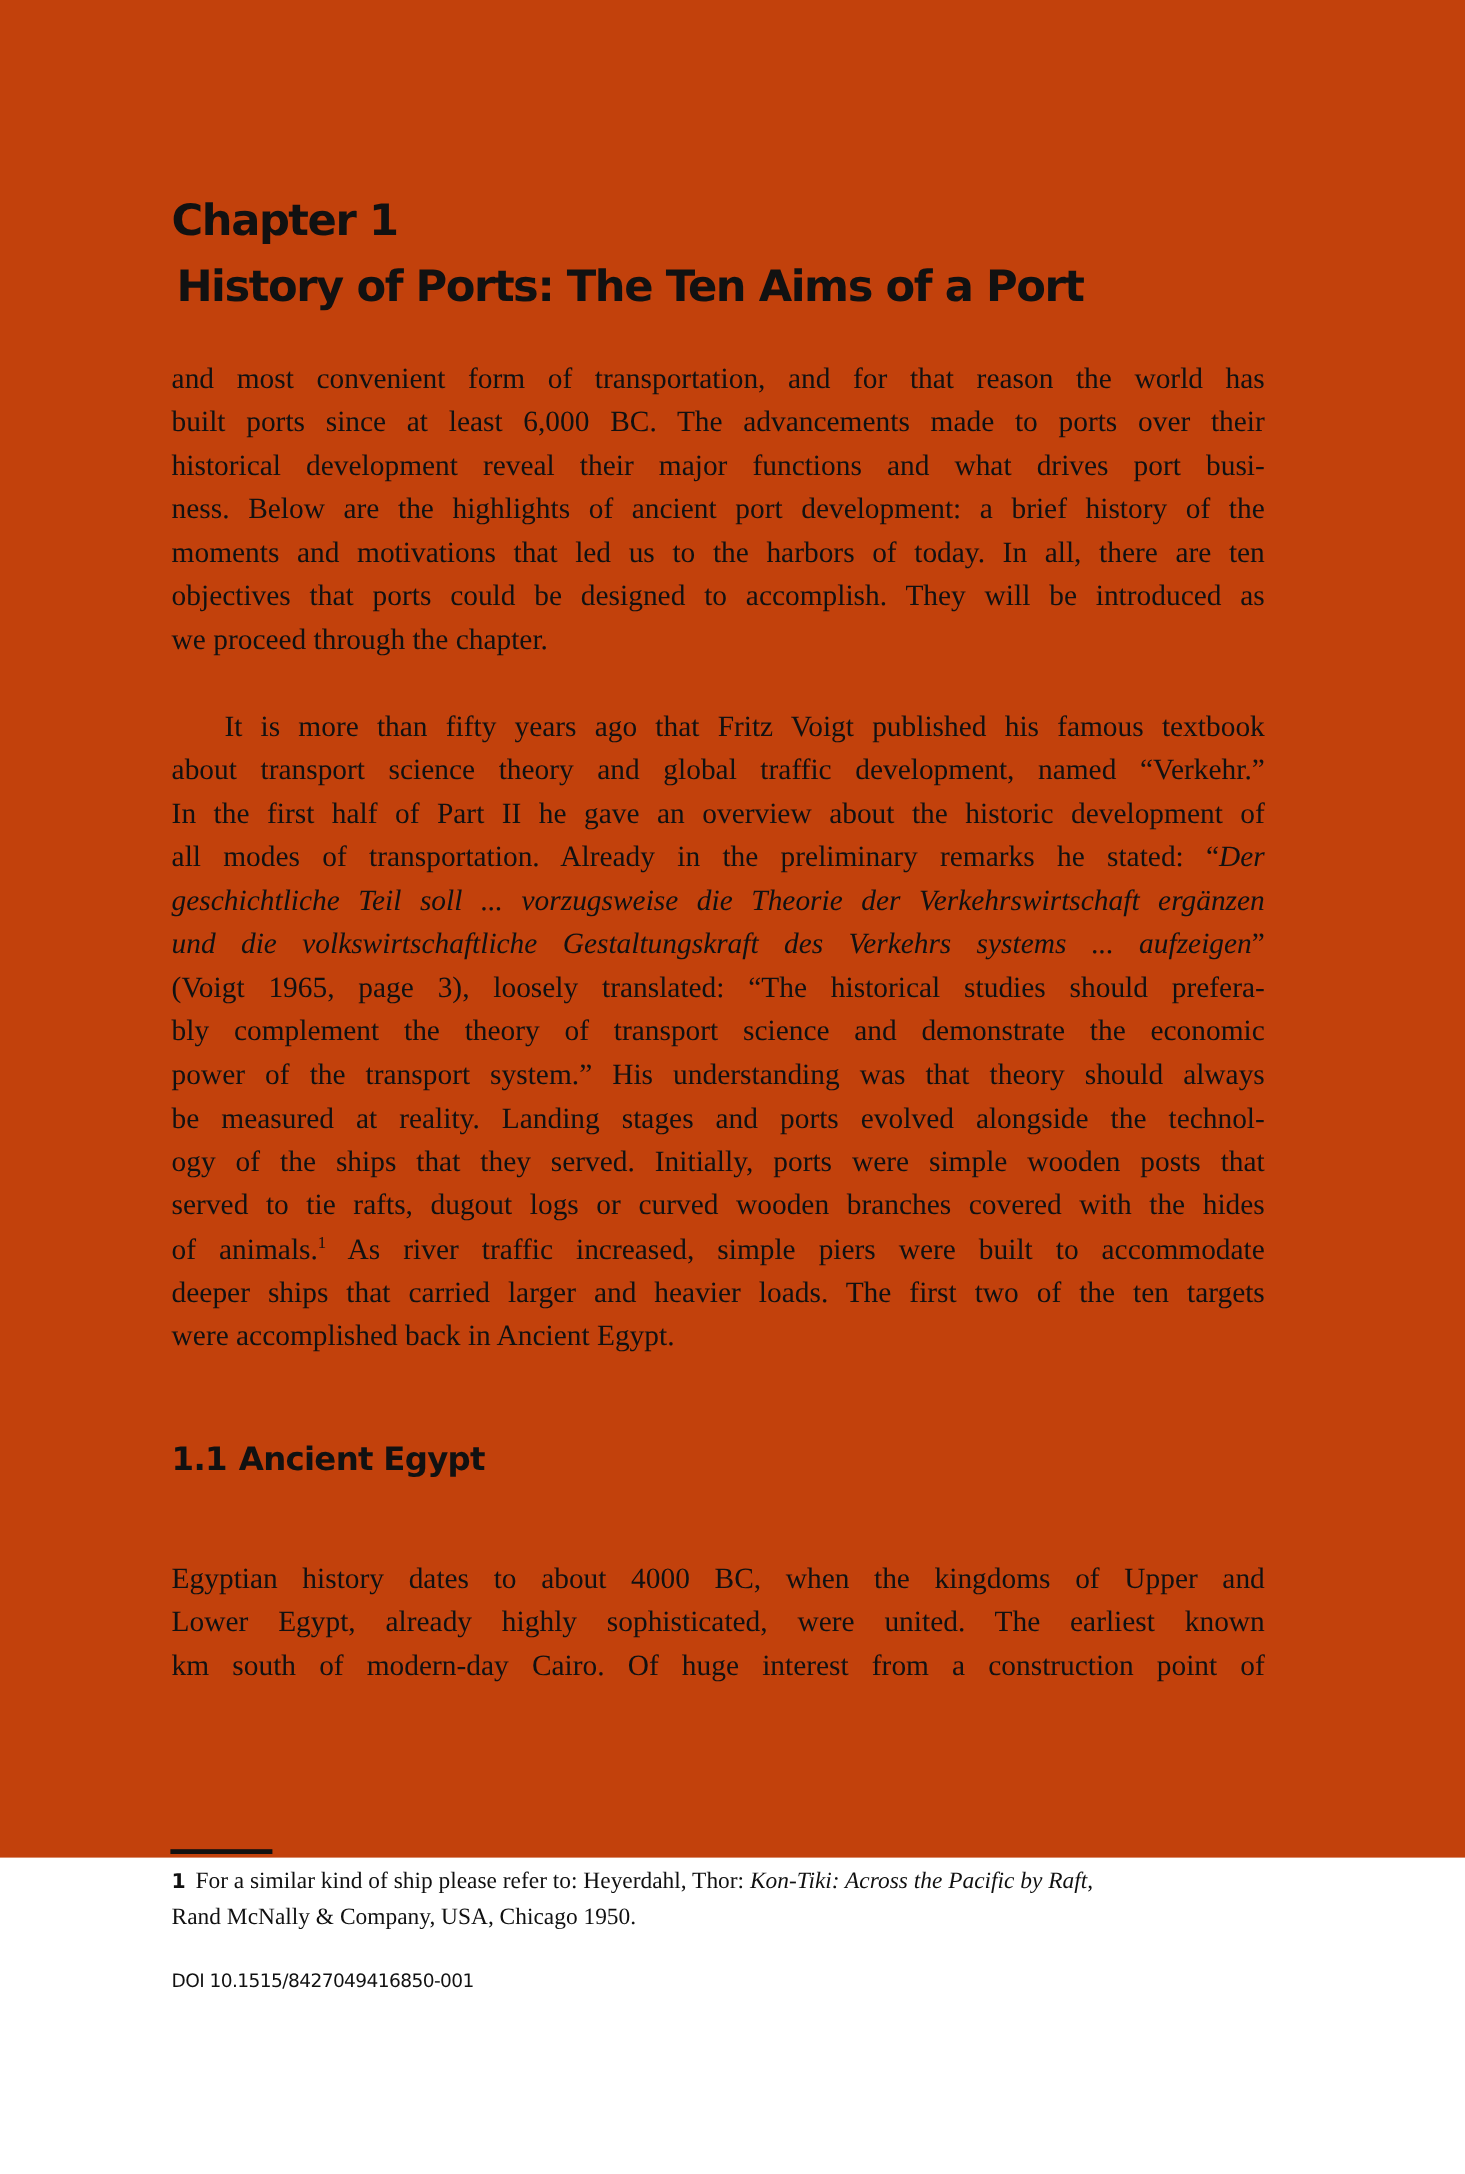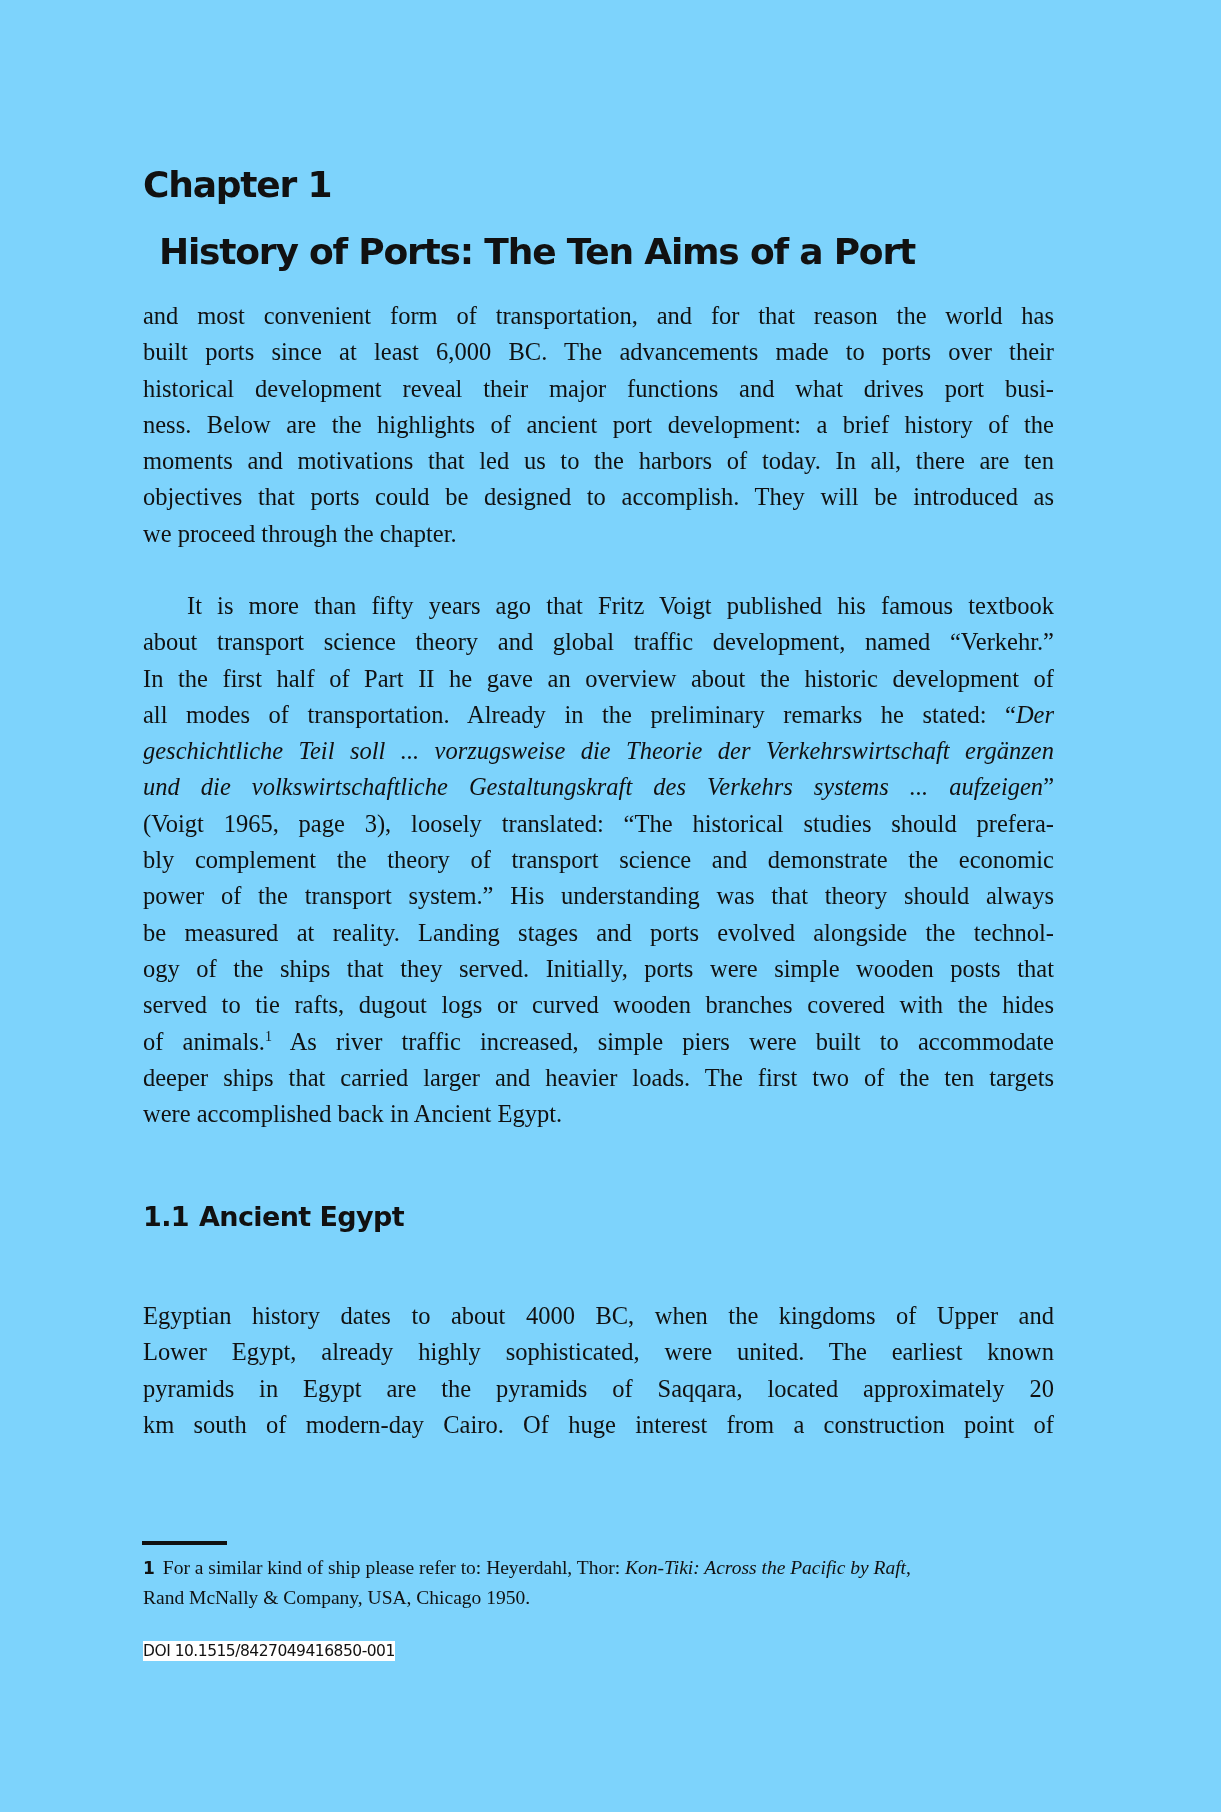--- a/index.html
+++ b/index.html
@@ -1,19 +1,19 @@
 <!DOCTYPE html>
 <html><head>
   <meta charset="utf-8">
   <style>
     html, body { margin: 0; padding: 0; background: #ffffff; }
     body { width: 1221px; height: 1812px; position: relative; overflow: hidden; color: #111; }
-    .page { position: absolute; left: 0; top: 0; width: 1221px; height: 1812px; background: #7dd3fc; }
+    .page { position: absolute; left: 0; top: 0; width: 1221px; height: 1548px; background: #c2410c; }
     .h-chapter { position: absolute; left: 143px; top: 160px; font-family: "DejaVu Sans", sans-serif; font-weight: bold; font-size: 36px; line-height: 50px; letter-spacing: -1.2px; margin: 0; }
-    .h-title { position: absolute; left: 143px; top: 211px; font-family: "DejaVu Sans", sans-serif; font-weight: bold; font-size: 36px; line-height: 50px; letter-spacing: -1.2px; margin: 16px; white-space: nowrap; }
+    .h-title { position: absolute; left: 143px; top: 211px; font-family: "DejaVu Sans", sans-serif; font-weight: bold; font-size: 36px; line-height: 50px; letter-spacing: -1.2px; margin: 4px; white-space: nowrap; }
     .body-text { position: absolute; left: 143px; width: 911px; font-family: "Liberation Serif", serif; font-size: 24.5px; line-height: 36.3px; text-align: justify; margin: 0; }
     .body-text .line { display: block; text-align: justify; text-align-last: justify; height: 36.3px; white-space: nowrap; overflow: visible; }
     .body-text .line.last { text-align-last: left; }
     .body-text .line.indent { padding-left: 44px; }
     .body-text i { font-style: italic; }
     sup { font-size: 14px; line-height: 0; vertical-align: 9px; }
     .h-section { position: absolute; left: 143px; top: 1197px; font-family: "DejaVu Sans", sans-serif; font-weight: bold; font-size: 27px; line-height: 40px; letter-spacing: -0.6px; margin: 0; white-space: nowrap; }
     .h-section .num { display: inline-block; width: 56px; }
     .fn-rule { position: absolute; left: 142px; top: 1541px; width: 85px; height: 4px; background: #111; }
     .footnote { position: absolute; left: 143px; top: 1553px; width: 911px; font-family: "Liberation Serif", serif; font-size: 19.5px; line-height: 30px; }
@@ -59,21 +59,20 @@
     <span class="line last">were accomplished back in Ancient Egypt.</span>
   </div>
 
   <h2 class="h-section">
     <span class="num">1.1</span><span>Ancient Egypt</span>
   </h2>
 
   <div class="body-text" style="top:1270px;margin-top:28px;">
     <span class="line">Egyptian history dates to about 4000 BC, when the kingdoms of Upper and</span>
     <span class="line">Lower Egypt, already highly sophisticated, were united. The earliest known</span>
-    <span class="line">pyramids in Egypt are the pyramids of Saqqara, located approximately 20</span>
     <span class="line">km south of modern-day Cairo. Of huge interest from a construction point of</span>
   </div>
 
   <div class="fn-rule"></div>
 
   <div class="footnote">
     <span class="fn-line"><span class="fn-num">1</span><span>For a similar kind of ship please refer to: Heyerdahl, Thor: </span><i>Kon-Tiki: Across the Pacific by Raft</i><span>,</span></span>
     <span class="fn-line">Rand McNally &amp; Company, USA, Chicago 1950.</span>
   </div>
 

